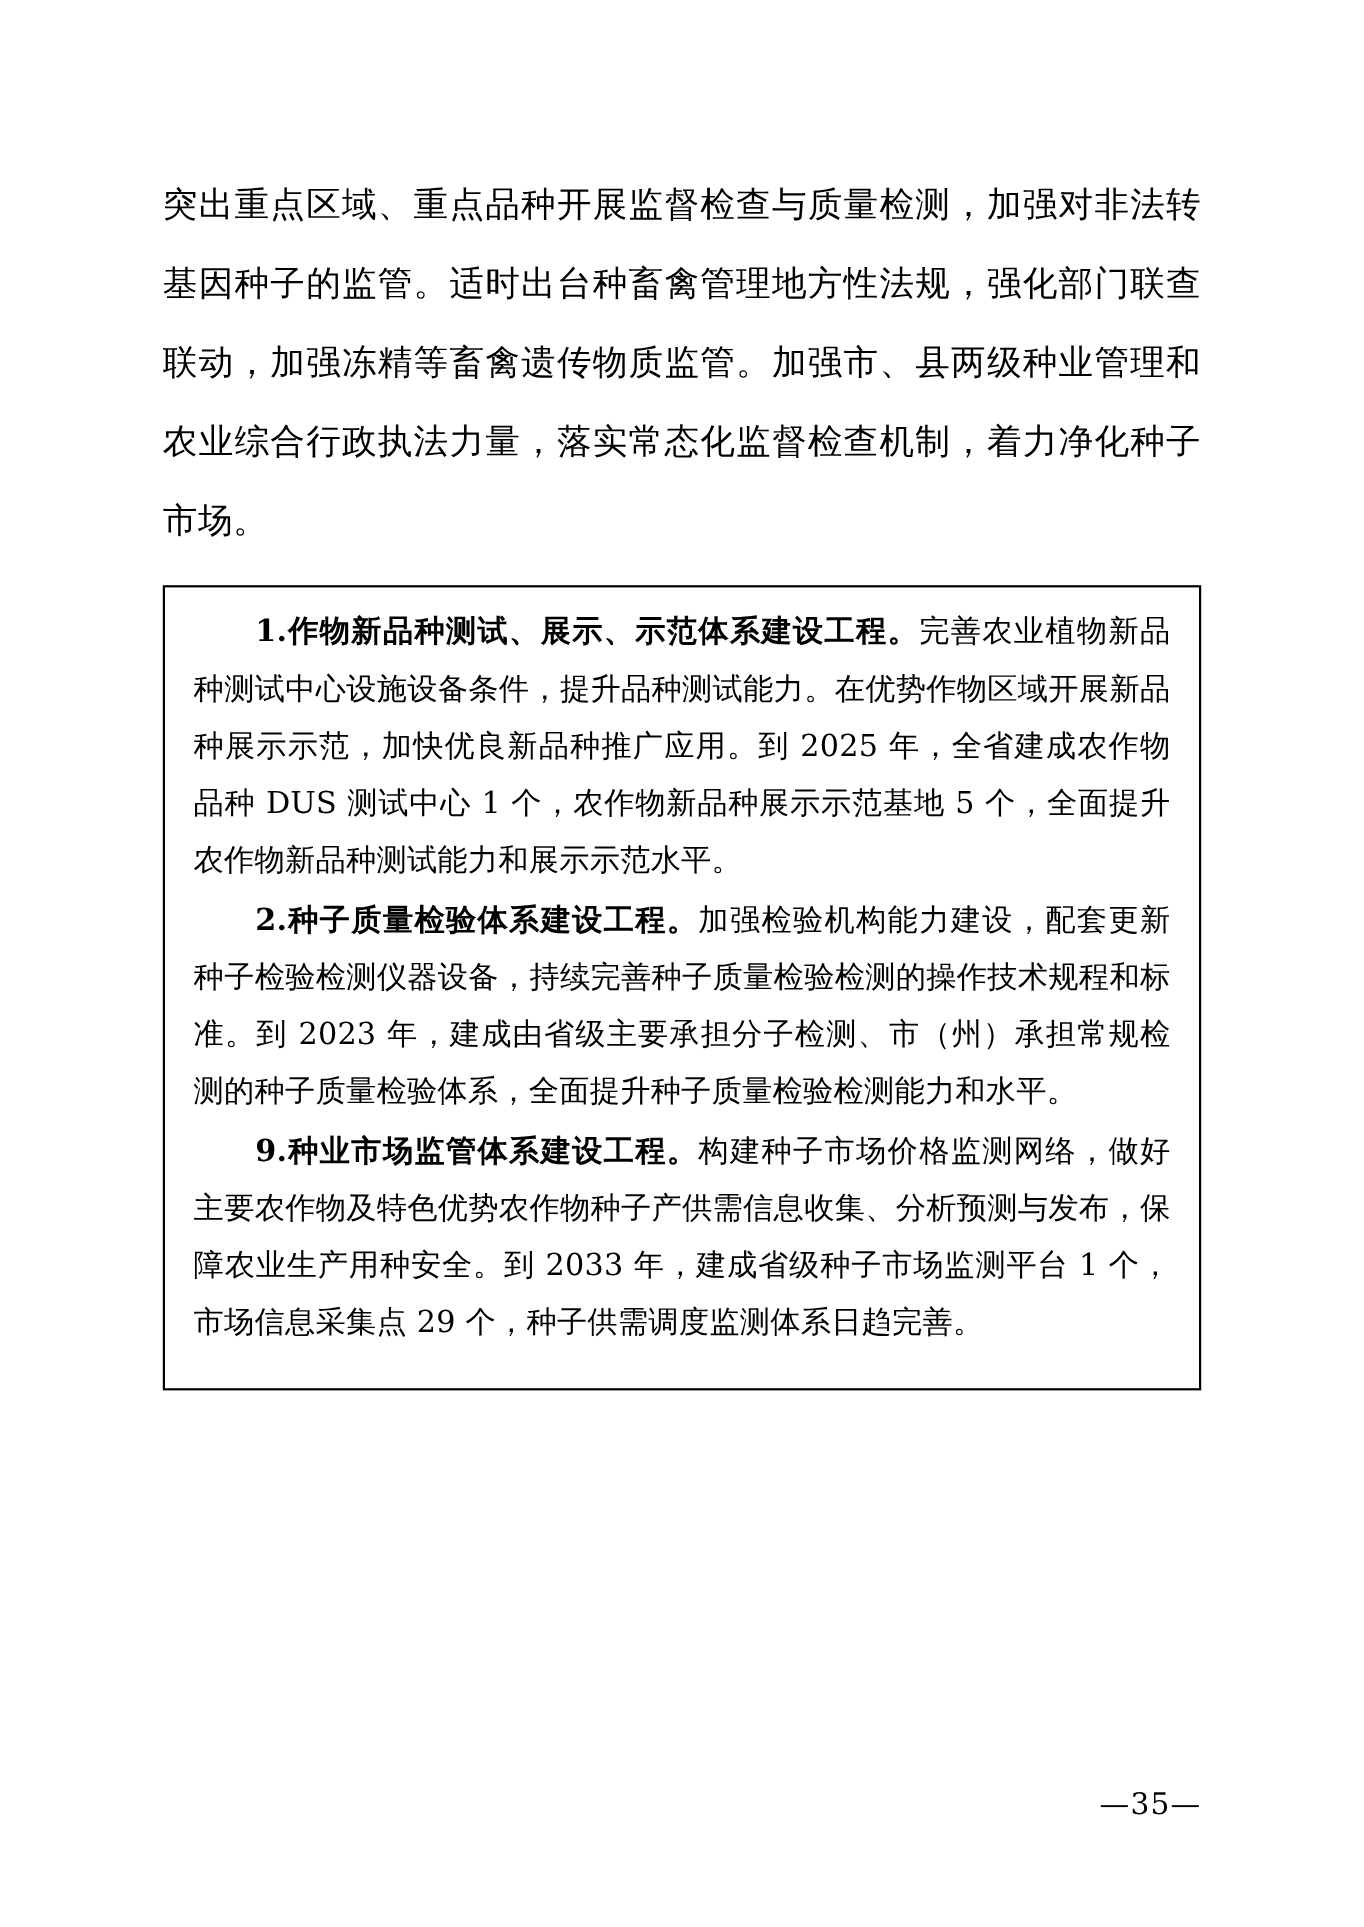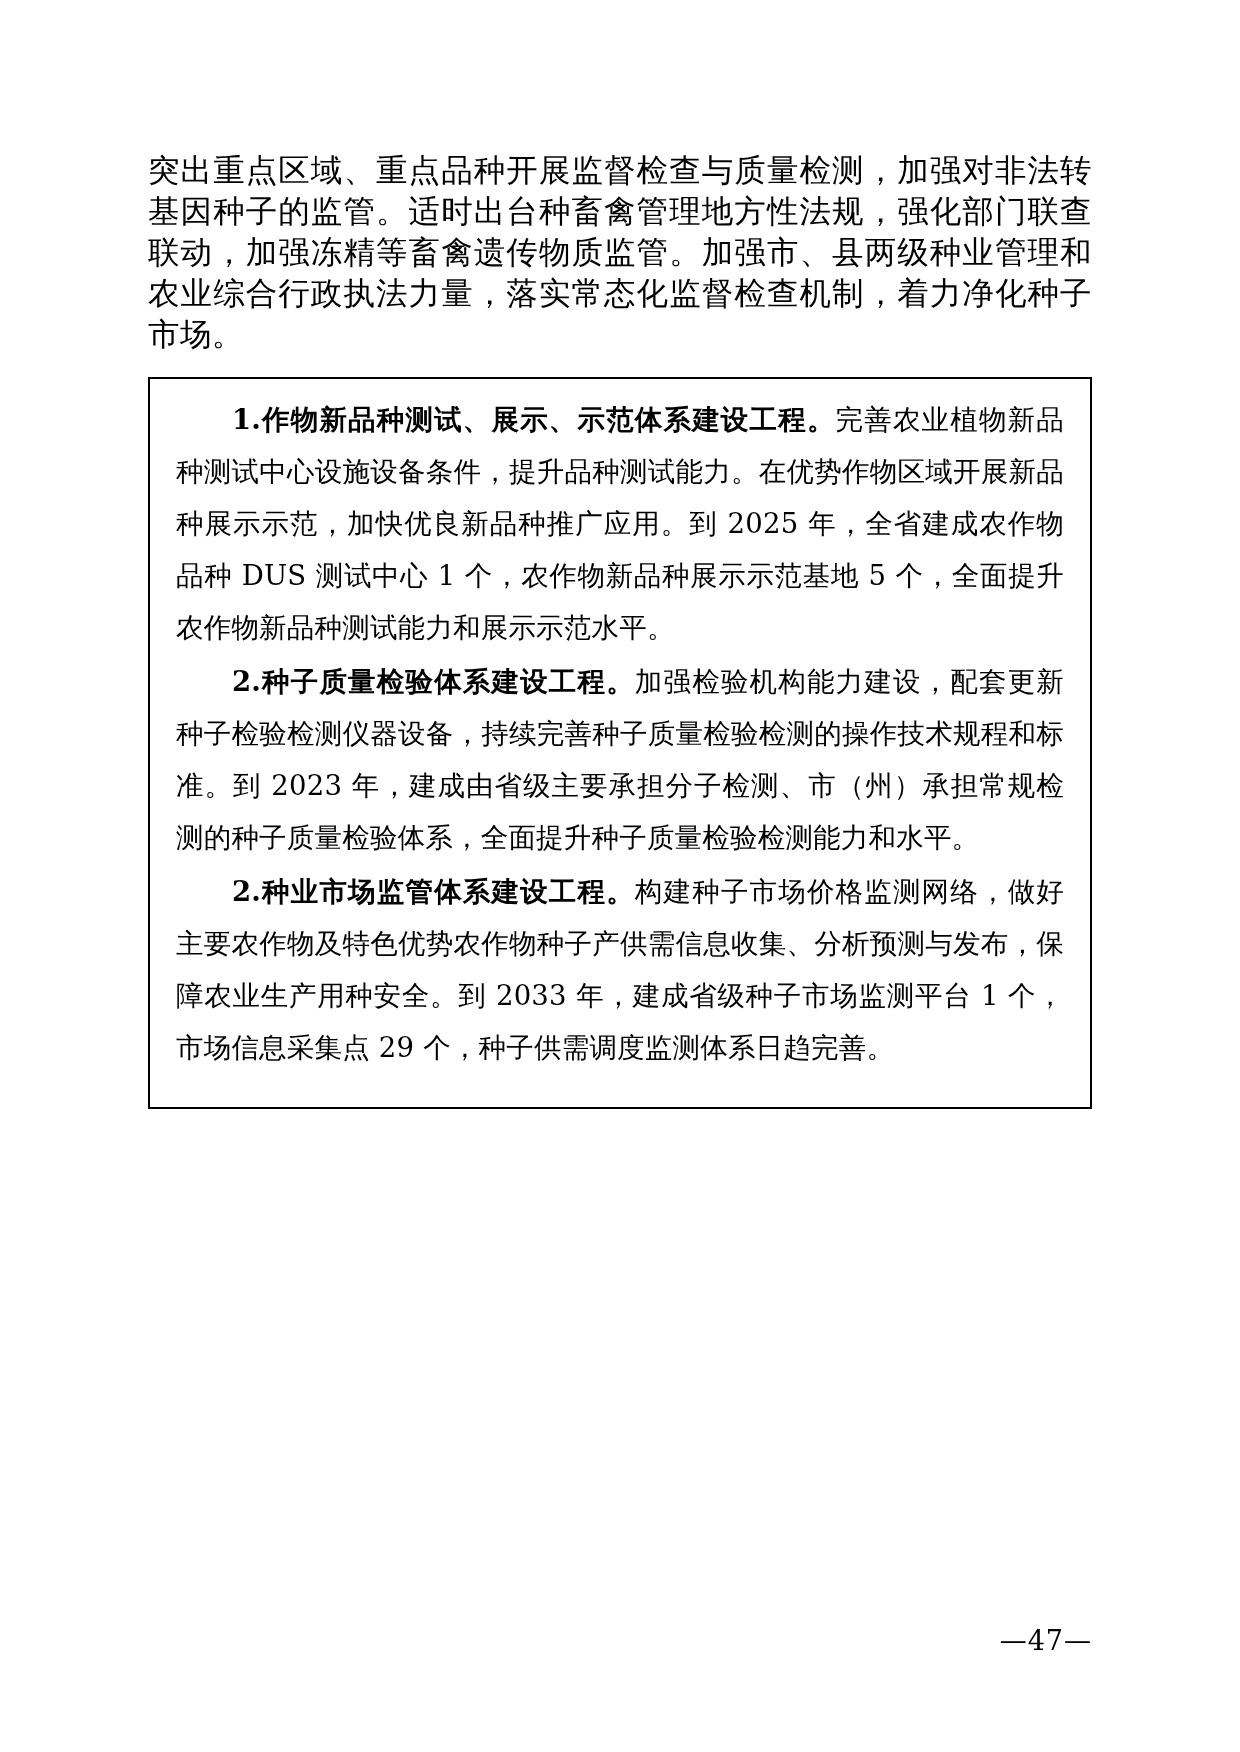--- a/index.html
+++ b/index.html
@@ -18,21 +18,21 @@
     position: absolute;
     left: 0;
     top: 0;
     width: 1240px;
     height: 1752px;
     box-sizing: border-box;
     padding: 150px 148px 60px 148px;
   }
   .intro-para {
     font-size: 31.5px;
-    line-height: 41px;
+    line-height: 72px;
     text-align: justify;
     text-justify: inter-ideograph;
     text-indent: 0;
     letter-spacing: 0.4px;
     margin: 0 0 22px 0;
     font-family: "DejaVu Serif", "Liberation Serif", serif;
   }
   .box {
     border: 2px solid #000000;
     margin-top: 12px;
@@ -85,21 +85,21 @@
       <p class="box-para">
         <b>1.作物新品种测试、展示、示范体系建设工程。</b><span>完善农业植物新品种测试中心设施设备条件，提升品种测试能力。在优势作物区域开展新品种展示示范，加快优良新品种推广应用。到 2025 年，全省建成农作物品种 DUS 测试中心 1 个，农作物新品种展示示范基地 5 个，全面提升农作物新品种测试能力和展示示范水平。</span>
       </p>
 
 
       <p class="box-para">
         <b>2.种子质量检验体系建设工程。</b><span>加强检验机构能力建设，配套更新种子检验检测仪器设备，持续完善种子质量检验检测的操作技术规程和标准。到 2023 年，建成由省级主要承担分子检测、市（州）承担常规检测的种子质量检验体系，全面提升种子质量检验检测能力和水平。</span>
       </p>
 
       <p class="box-para">
-        <b>2.种业市场监管体系建设工程。</b><span>构建种子市场价格监测网络，做好主要农作物及特色优势农作物种子产供需信息收集、分析预测与发布，保障农业生产用种安全。到 2033 年，建成省级种子市场监测平台 1 个，市场信息采集点 29 个，种子供需调度监测体系日趋完善。</span>
+        <b>9.种业市场监管体系建设工程。</b><span>构建种子市场价格监测网络，做好主要农作物及特色优势农作物种子产供需信息收集、分析预测与发布，保障农业生产用种安全。到 2033 年，建成省级种子市场监测平台 1 个，市场信息采集点 29 个，种子供需调度监测体系日趋完善。</span>
       </p>
 
     </div>
   </div>
 
-  <div class="footer">—47—</div>
+  <div class="footer">—35—</div>
 
 </div>
 
 </body></html>

